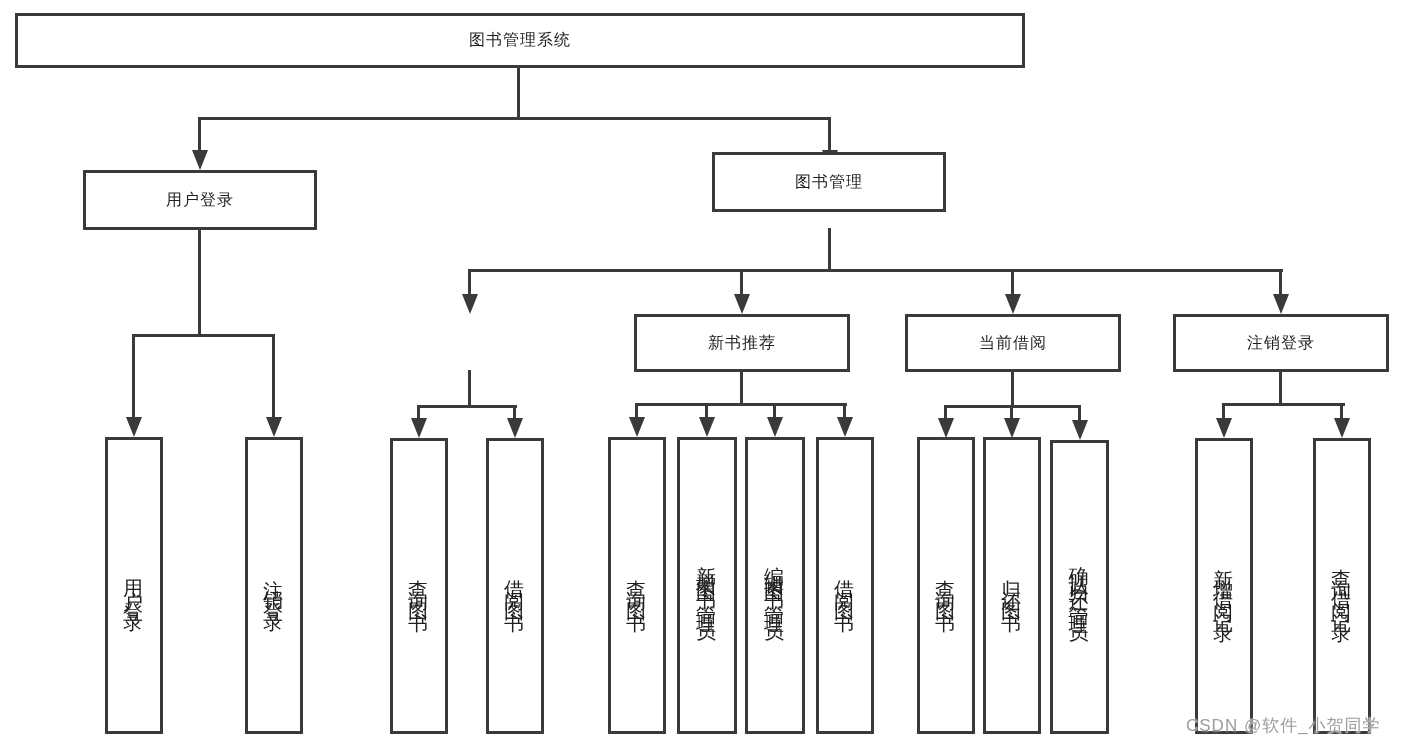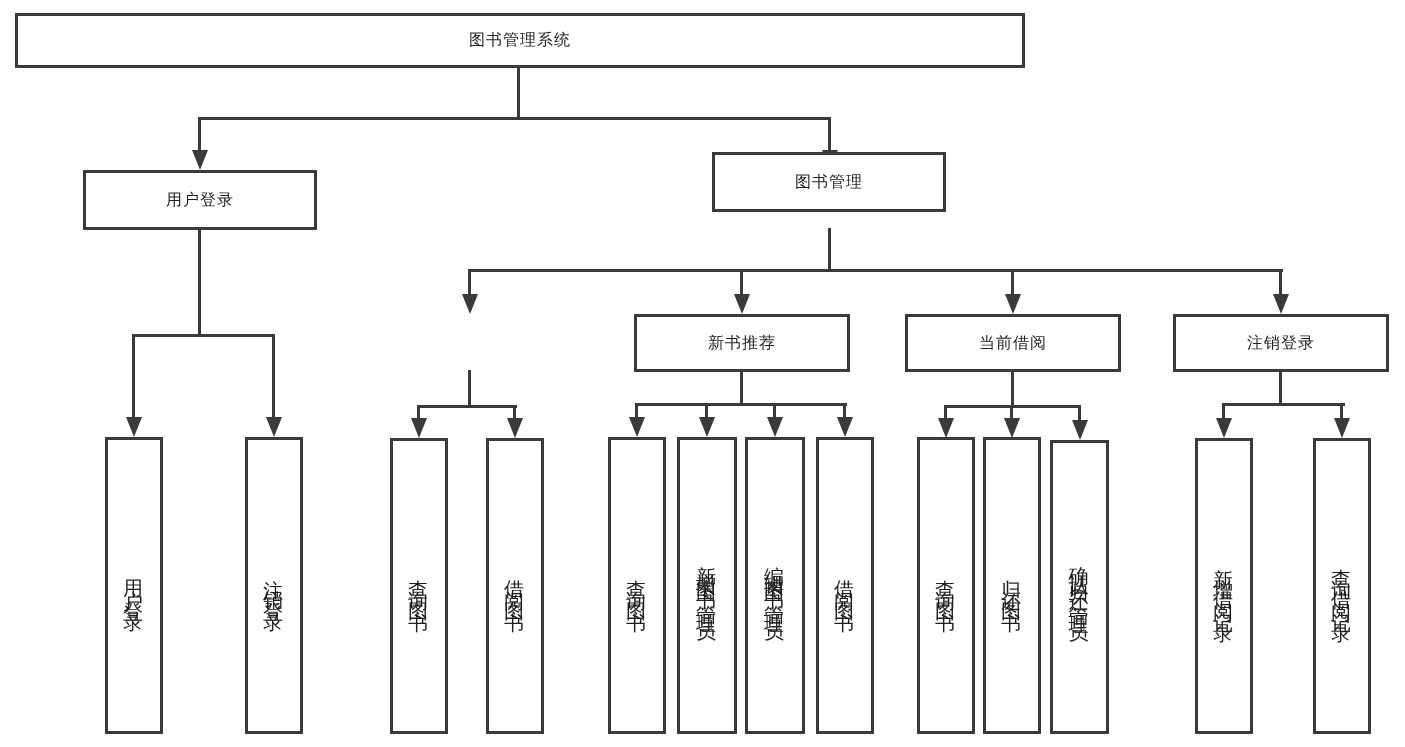--- a/index.html
+++ b/index.html
@@ -164,14 +164,15 @@
     <span class="vtext long">确认归还（管理员）</span>
   </div>
 
   <div class="vbox" style="left:1195px;top:438px;width:58px;height:296px">
     <span class="vtext">新增借阅记录</span>
   </div>
   <div class="vbox" style="left:1313px;top:438px;width:58px;height:296px">
     <span class="vtext">查询借阅记录</span>
   </div>
 
+  <div class="watermark" style="left:1186px;top:714px">CSDN @软件_小贺同学</div>
 
 </div>
 
 </body></html>

